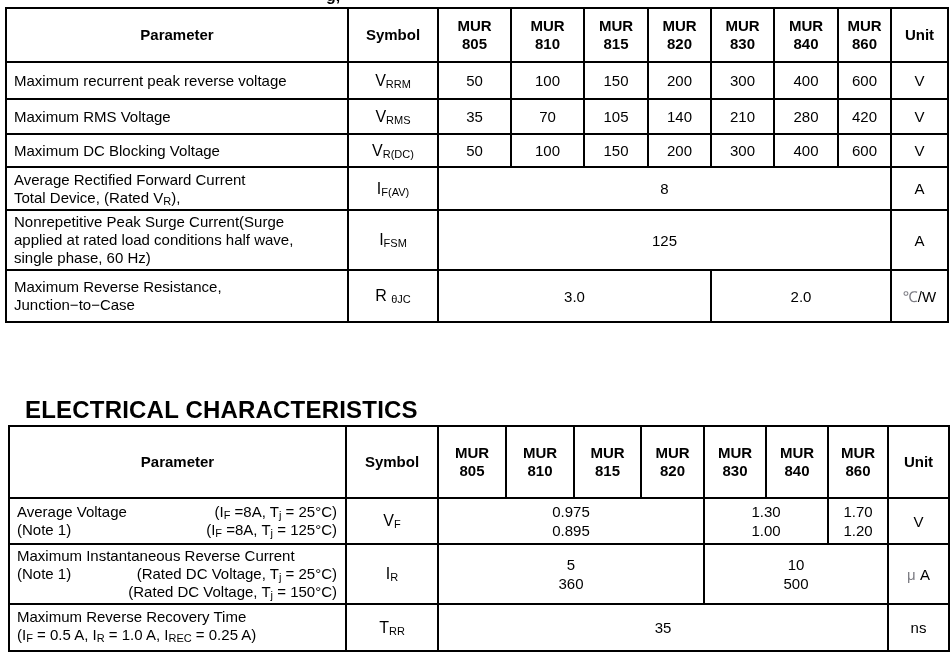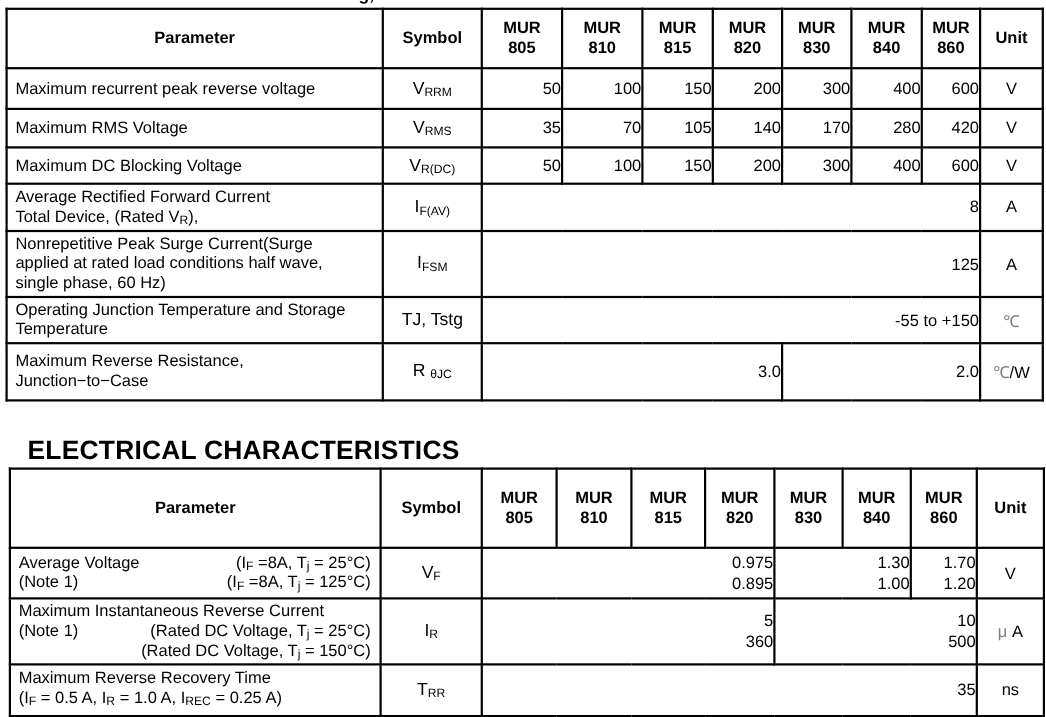--- a/index.html
+++ b/index.html
@@ -37,21 +37,21 @@
     text-align: center; vertical-align: middle;
   }
   td { font-size: 15px; vertical-align: middle; }
 
   td.param { text-align: left; padding: 2px 8px 2px 7px; line-height: 18px; }
   td.param.top { vertical-align: top; padding-top: 3px; }
   .pline { white-space: nowrap; }
   .pline.split { display: flex; justify-content: space-between; }
 
   td.sym, td.val, td.unit { text-align: center; }
-  td.val div { line-height: 19px; text-align: right; }
+  td.val div { line-height: 19px; }
   td.unit { font-size: 15px; }
 
   sub { font-size: 11px; line-height: 0; vertical-align: -2px; }
   td.sym { font-size: 16px; }
   .gray { color: #7d7d84; }
 
   .sec-title {
     position: absolute; left: 25px; top: 396px;
     font-size: 24px; font-weight: bold; letter-spacing: 0.2px;
     margin: 0;
@@ -159,21 +159,21 @@
           <td class="val">
             <div><span>70</span></div>
           </td>
           <td class="val">
             <div><span>105</span></div>
           </td>
           <td class="val">
             <div><span>140</span></div>
           </td>
           <td class="val">
-            <div><span>170</span></div>
+            <div><span>210</span></div>
           </td>
           <td class="val">
             <div><span>280</span></div>
           </td>
           <td class="val">
             <div><span>420</span></div>
           </td>
           <td class="unit"><span>V</span></td>
         </tr>
         <tr style="height: 33px;">
@@ -219,31 +219,20 @@
           <td class="param">
             <div class="pline"><span><span>Nonrepetitive Peak Surge Current(Surge</span></span></div>
             <div class="pline"><span><span>applied at rated load conditions half wave,</span></span></div>
             <div class="pline"><span><span>single phase, 60 Hz)</span></span></div>
           </td>
           <td class="sym"><span>I</span><sub>FSM</sub></td>
           <td class="val" colspan="7">
             <div><span>125</span></div>
           </td>
           <td class="unit"><span>A</span></td>
-        </tr>
-        <tr style="height: 37px;">
-          <td class="param">
-            <div class="pline"><span><span>Operating Junction Temperature and Storage</span></span></div>
-            <div class="pline"><span><span>Temperature</span></span></div>
-          </td>
-          <td class="sym"><span>TJ, Tstg</span></td>
-          <td class="val" colspan="7">
-            <div><span>-55 to +150</span></div>
-          </td>
-          <td class="unit"><span class="gray">℃</span></td>
         </tr>
         <tr style="height: 52px;">
           <td class="param">
             <div class="pline"><span><span>Maximum Reverse Resistance,</span></span></div>
             <div class="pline"><span><span>Junction−to−Case</span></span></div>
           </td>
           <td class="sym"><span>R </span><sub>θJC</sub></td>
           <td class="val" colspan="4">
             <div><span>3.0</span></div>
           </td>

